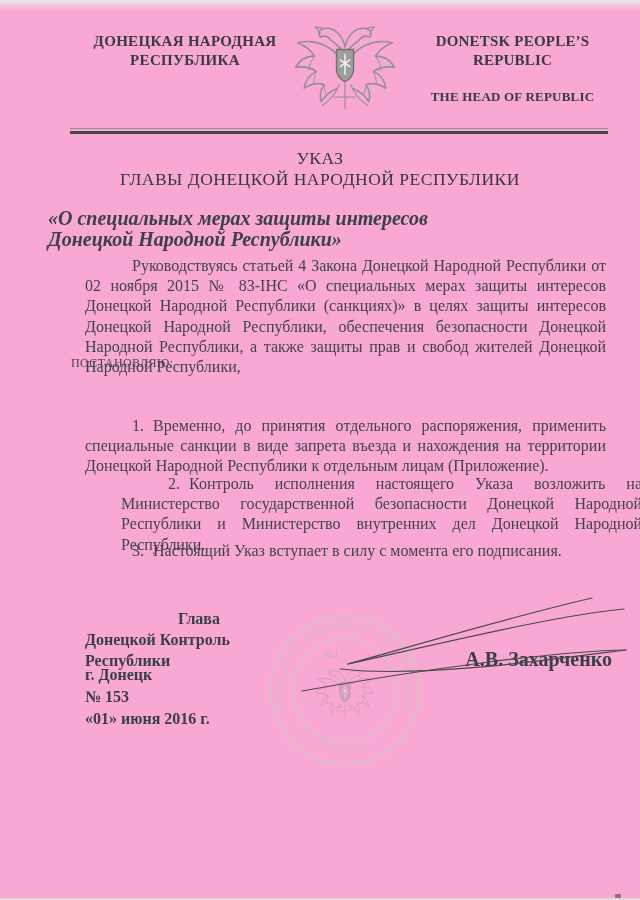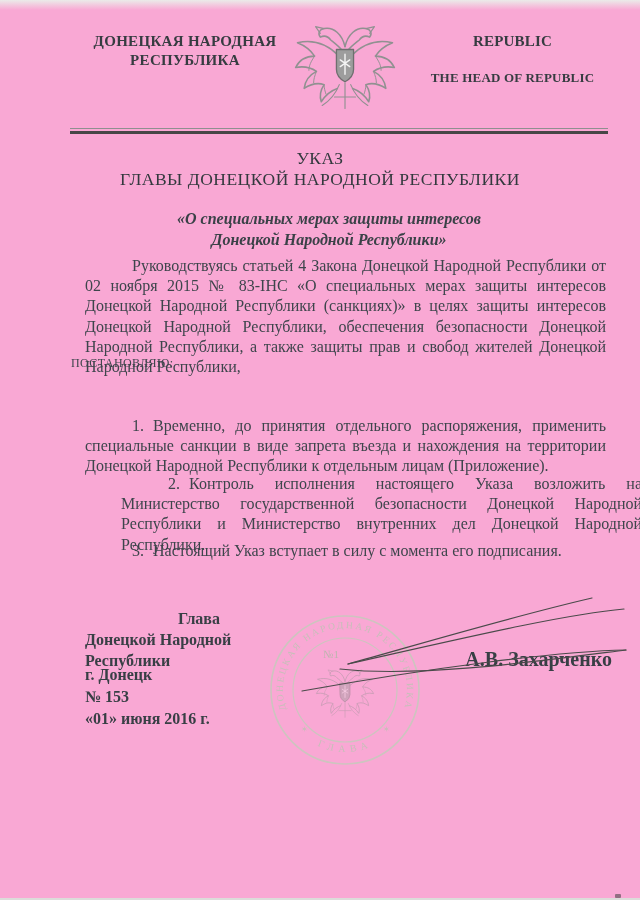--- a/index.html
+++ b/index.html
@@ -20,22 +20,22 @@
     font-size:15px;line-height:19px;color:#363c41;letter-spacing:.2px;}
   .hdr-right .sub{margin-top:17px;font-size:13px;}
   .emblem{position:absolute;left:288px;top:16px;width:114px;height:104px;}
 
   .rule{position:absolute;left:70px;top:128px;width:538px;height:2px;
     border-top:1.5px solid #8f8f8f;border-bottom:3px solid #474747;}
 
   
   .title{position:absolute;left:60px;top:148px;width:520px;text-align:center;font-weight:normal;
     font-size:17.5px;line-height:21px;color:#33393e;letter-spacing:.5px;}
-  .subtitle{position:absolute;left:69px;top:208px;width:520px;text-align:center;font-weight:bold;
-    font-style:italic;font-size:16px;line-height:21px;color:#3a4147;}
+  .subtitle{position:absolute;left:48px;top:208px;width:520px;text-align:left;font-weight:bold;
+    font-style:italic;font-size:20px;line-height:21px;color:#3a4147;}
 
   
   .para{position:absolute;left:85px;width:521px;margin:0;font-size:16px;line-height:20.2px;
     text-align:justify;color:#3e454c;}
   .para.indent{text-indent:47px;}
   .preamble{top:256px;}
   .resolve{position:absolute;left:71px;top:356px;font-size:12px;color:#3e454c;letter-spacing:.4px;}
   .item1{top:416px;}
   .item2{top:474px;margin-left:36px;}
   .item3{top:541px;}
@@ -78,20 +78,21 @@
       <path d="M82 11 L91 9 L86 16" stroke-width="1.2"></path>
 
       <path d="M51 33 H69 V54 Q69 62 60 67 Q51 62 51 54 Z" fill="#9d9d9d" stroke="#6f6f6f" stroke-width="1.4"></path>
       <path d="M60 38 V59 M55 44 L65 51 M65 44 L55 51" stroke="#f4f4f4" stroke-width="1.5"></path>
 
       <path d="M54 70 C50 80 44 87 36 92 M60 68 L60 95 M66 70 C70 80 76 87 84 92 M49 83 L71 83" stroke-width="1.2"></path>
     </g>
   </svg>
 
   <div class="hdr-right">
+    <div>DONETSK PEOPLE’S</div>
     <div>REPUBLIC</div>
     <div class="sub">THE HEAD OF REPUBLIC</div>
   </div>
 
   <div class="rule"></div>
 
   <div class="title">
     <div>УКАЗ</div>
     <div>ГЛАВЫ ДОНЕЦКОЙ НАРОДНОЙ РЕСПУБЛИКИ</div>
   </div>
@@ -127,21 +128,21 @@
     <text x="-44" y="42" font-size="8" fill="#c7bfb9">✶</text>
     <text x="38" y="42" font-size="8" fill="#c7bfb9">✶</text>
     <text x="-22" y="-32" font-family="Liberation Serif, serif" font-size="11" fill="#bdb5af">№1</text>
     <g opacity="0.45" transform="translate(-33,-25) scale(0.55)">
       <use href="#eagle" xlink:href="#eagle"></use>
     </g>
   </svg>
 
   <div class="sig-post">
     <div class="l1">Глава</div>
-    <div>Донецкой Народной Республики</div>
+    <div>Донецкой Контроль Республики</div>
   </div>
   <div class="sig-name">А.В. Захарченко</div>
 
   <svg class="signature-svg" viewBox="0 0 360 125" xmlns="http://www.w3.org/2000/svg">
     <g stroke="#4a4a4a" stroke-width="1.2" fill="none" stroke-linecap="round">
       <path d="M312 13 C230 32 140 59 68 79"></path>
       <path d="M68 79 C175 55 285 29 344 24"></path>
       <path d="M22 106 C150 83 280 66 346 65"></path>
       <path d="M346 65 C260 76 140 93 60 84"></path>
     </g>

